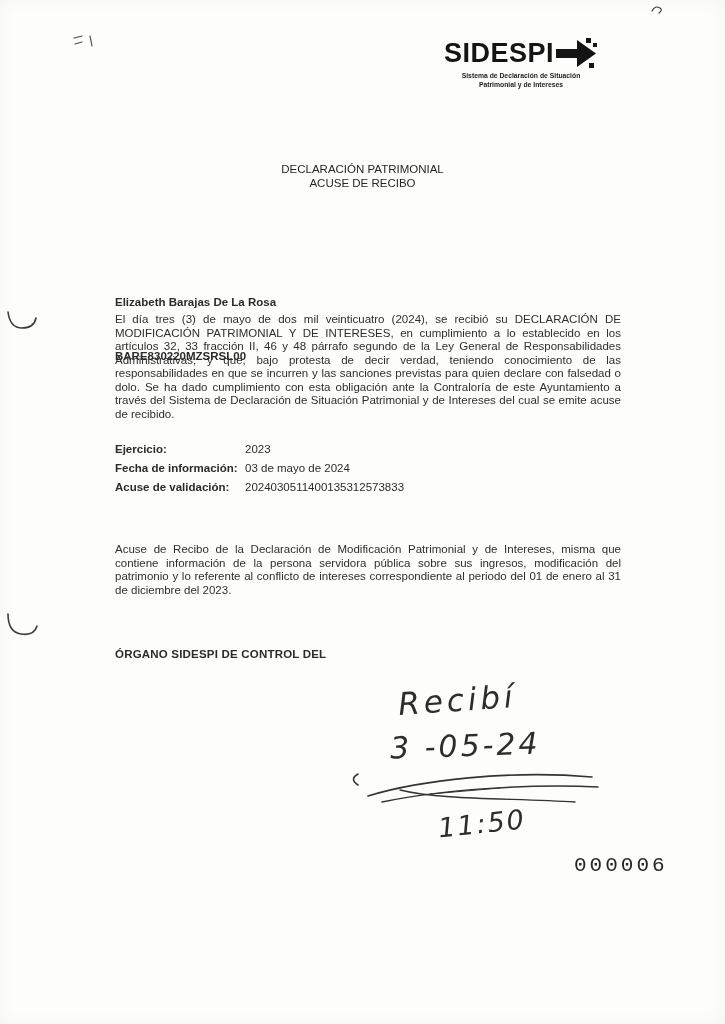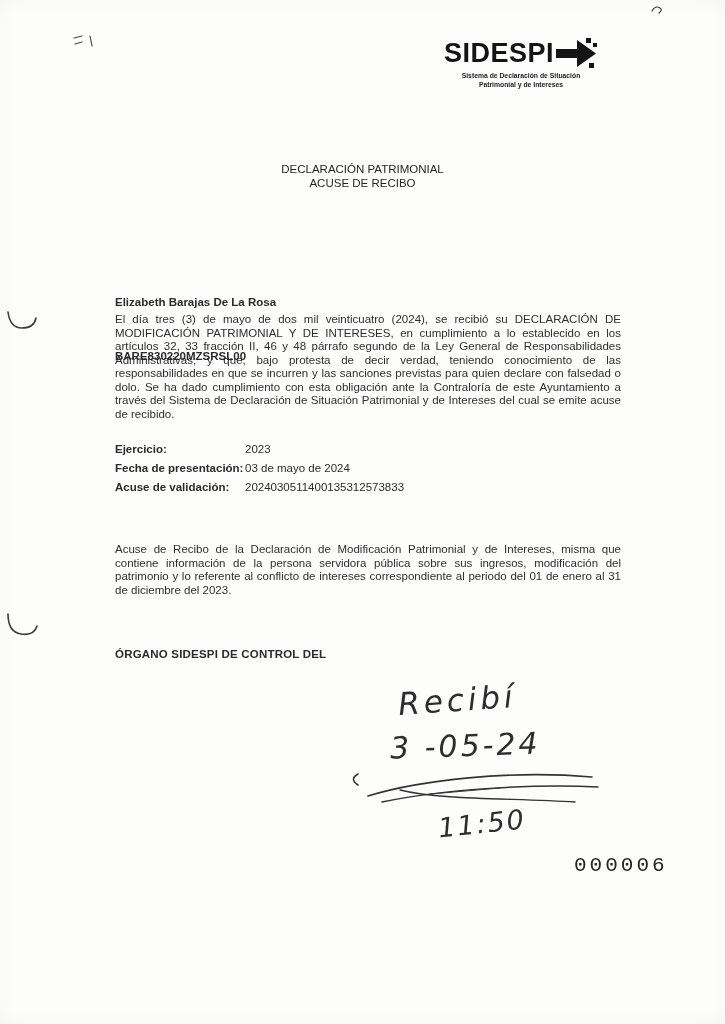--- a/index.html
+++ b/index.html
@@ -110,21 +110,21 @@
   </svg>
 
   <div class="abs para1 doc-text justify">El día tres (3) de mayo de dos mil veinticuatro (2024), se recibió su DECLARACIÓN DE MODIFICACIÓN PATRIMONIAL Y DE INTERESES, en cumplimiento a lo establecido en los artículos 32, 33 fracción II, 46 y 48 párrafo segundo de la Ley General de Responsabilidades Administrativas; y que, bajo protesta de decir verdad, teniendo conocimiento de las responsabilidades en que se incurren y las sanciones previstas para quien declare con falsedad o dolo. Se ha dado cumplimiento con esta obligación ante la Contraloría de este Ayuntamiento a través del Sistema de Declaración de Situación Patrimonial y de Intereses del cual se emite acuse de recibido.</div>
 
   <div class="abs details">
     <div class="detail-row">
       <div class="detail-label">Ejercicio:</div>
       <div class="detail-value">2023</div>
     </div>
     <div class="detail-row">
-      <div class="detail-label">Fecha de presentación:</div>
+      <div class="detail-label">Fecha de información:</div>
       <div class="detail-value">03 de mayo de 2024</div>
     </div>
     <div class="detail-row">
       <div class="detail-label">Acuse de validación:</div>
       <div class="detail-value">2024030511400135312573833</div>
     </div>
   </div>
 
   <div class="abs para2 doc-text justify">Acuse de Recibo de la Declaración de Modificación Patrimonial y de Intereses, misma que contiene información de la persona servidora pública sobre sus ingresos, modificación del patrimonio y lo referente al conflicto de intereses correspondiente al periodo del 01 de enero al 31 de diciembre del 2023.</div>
 

